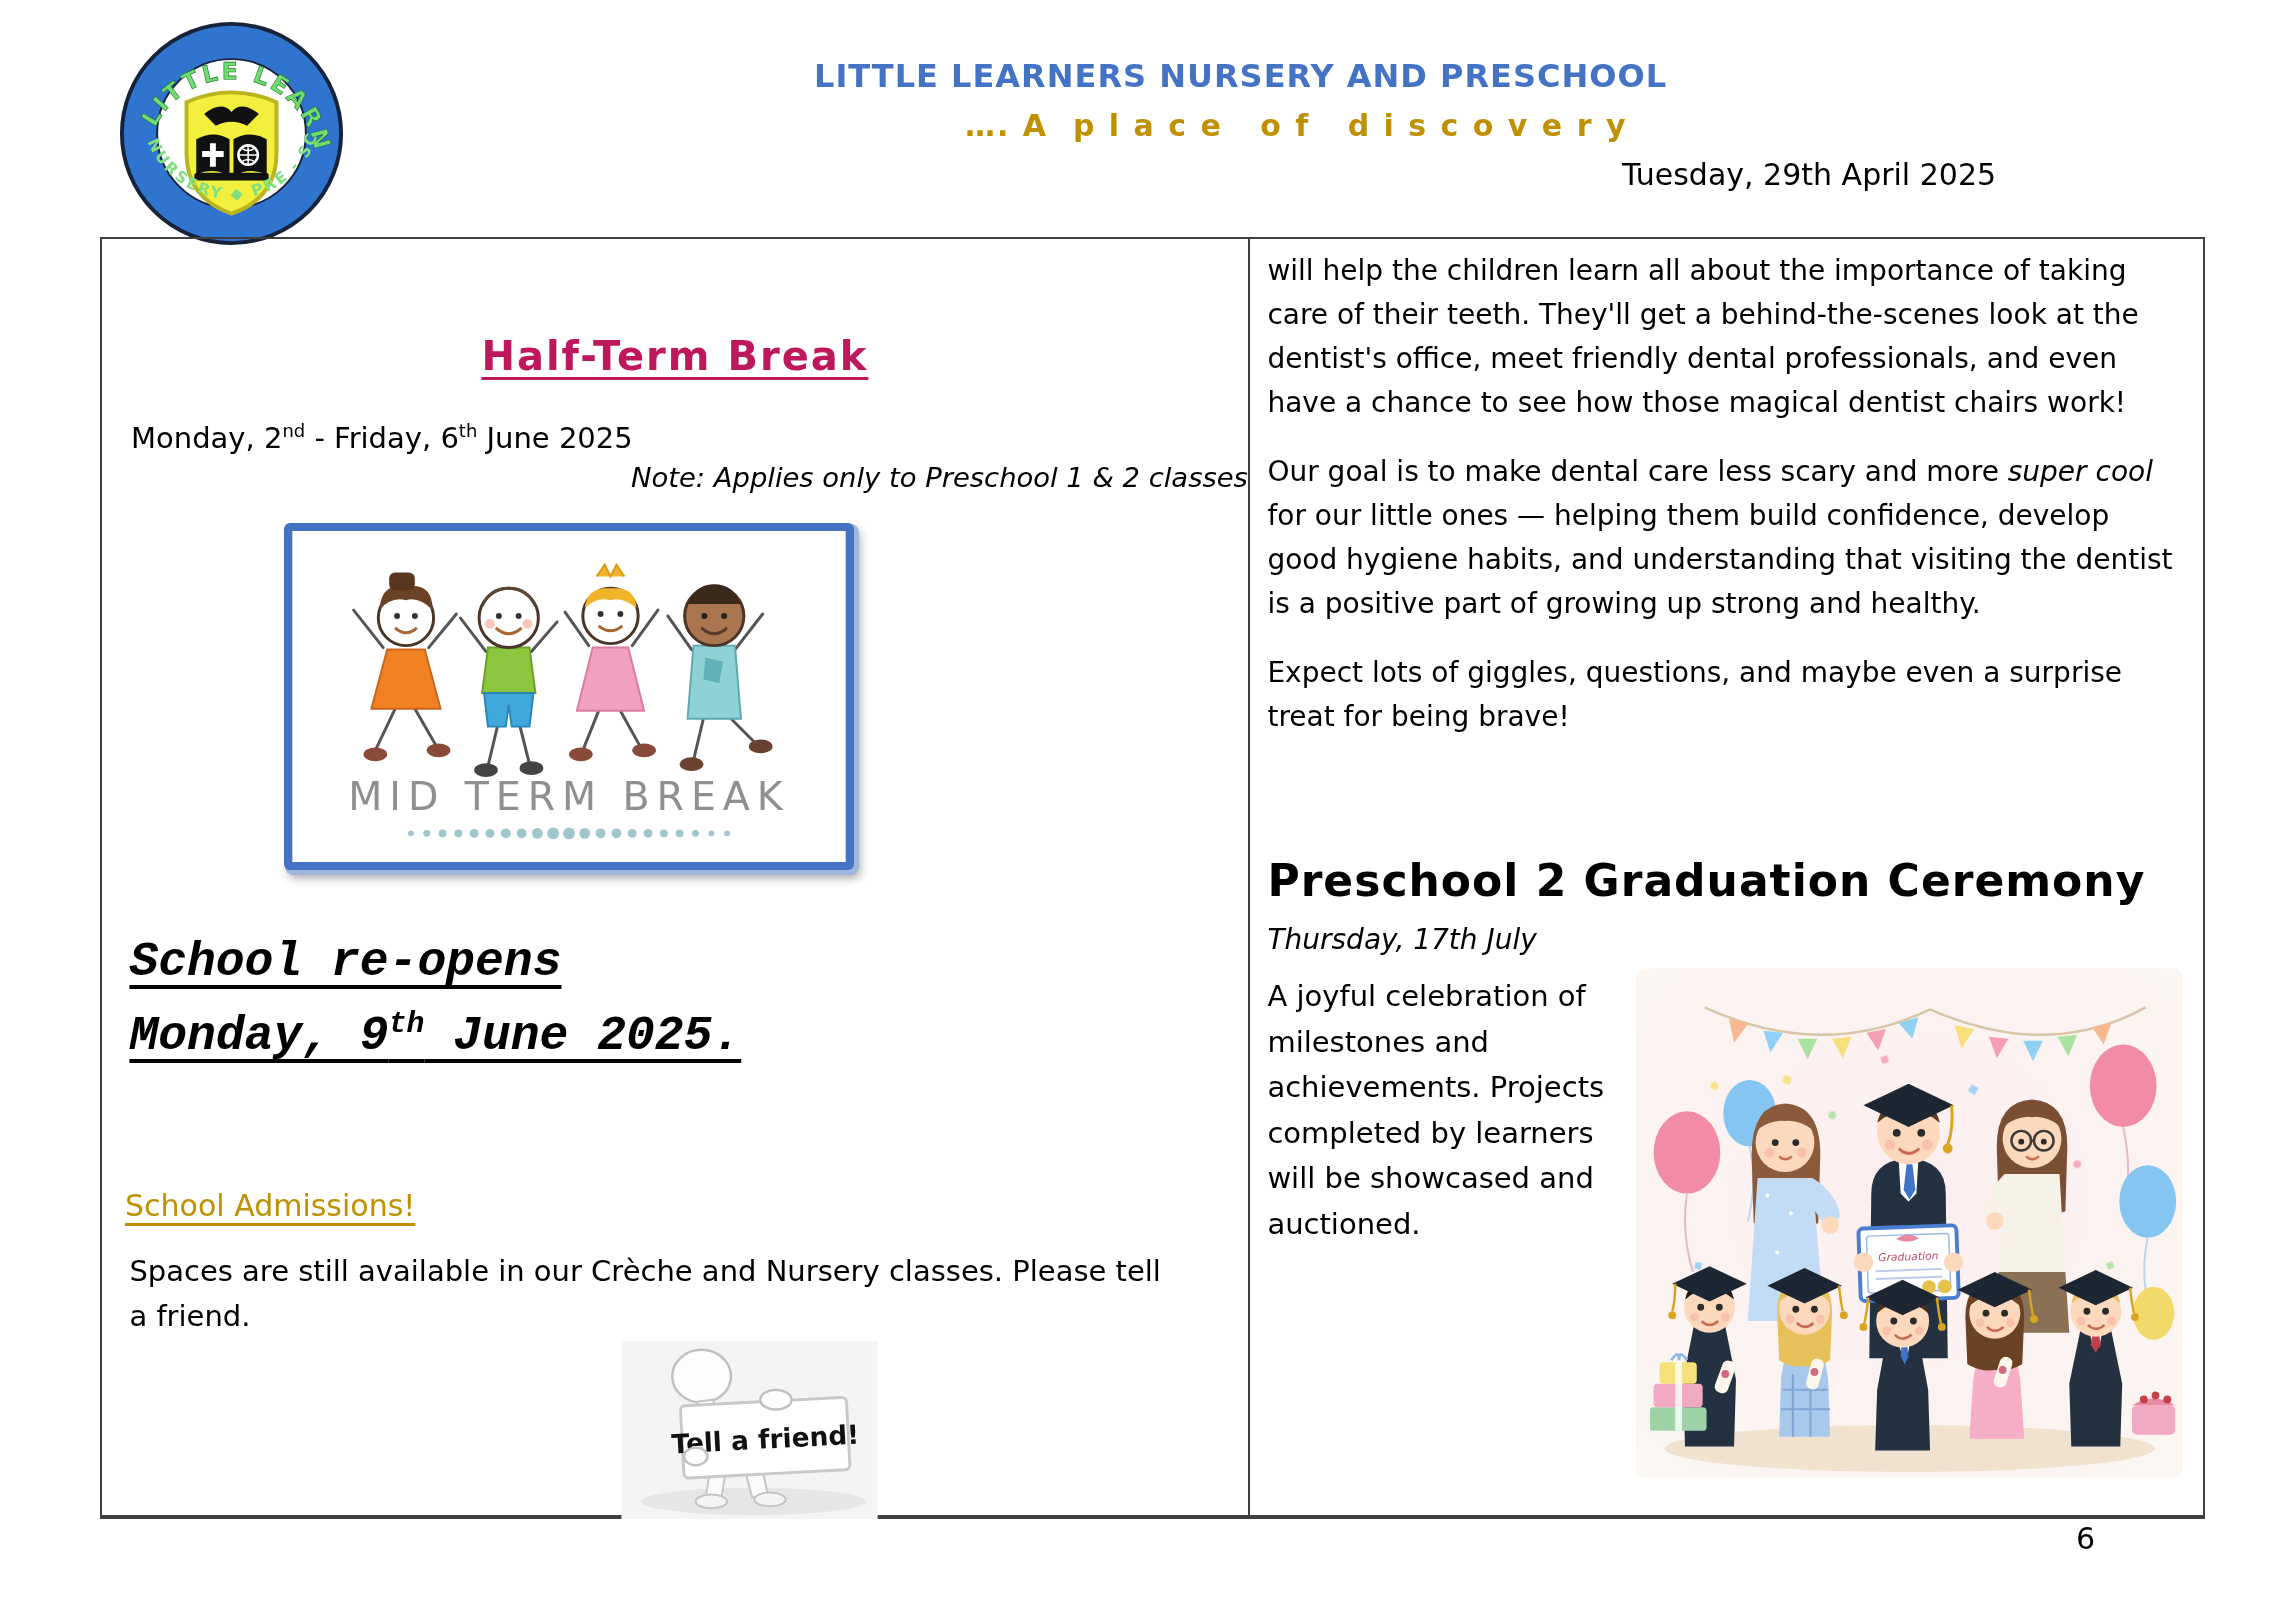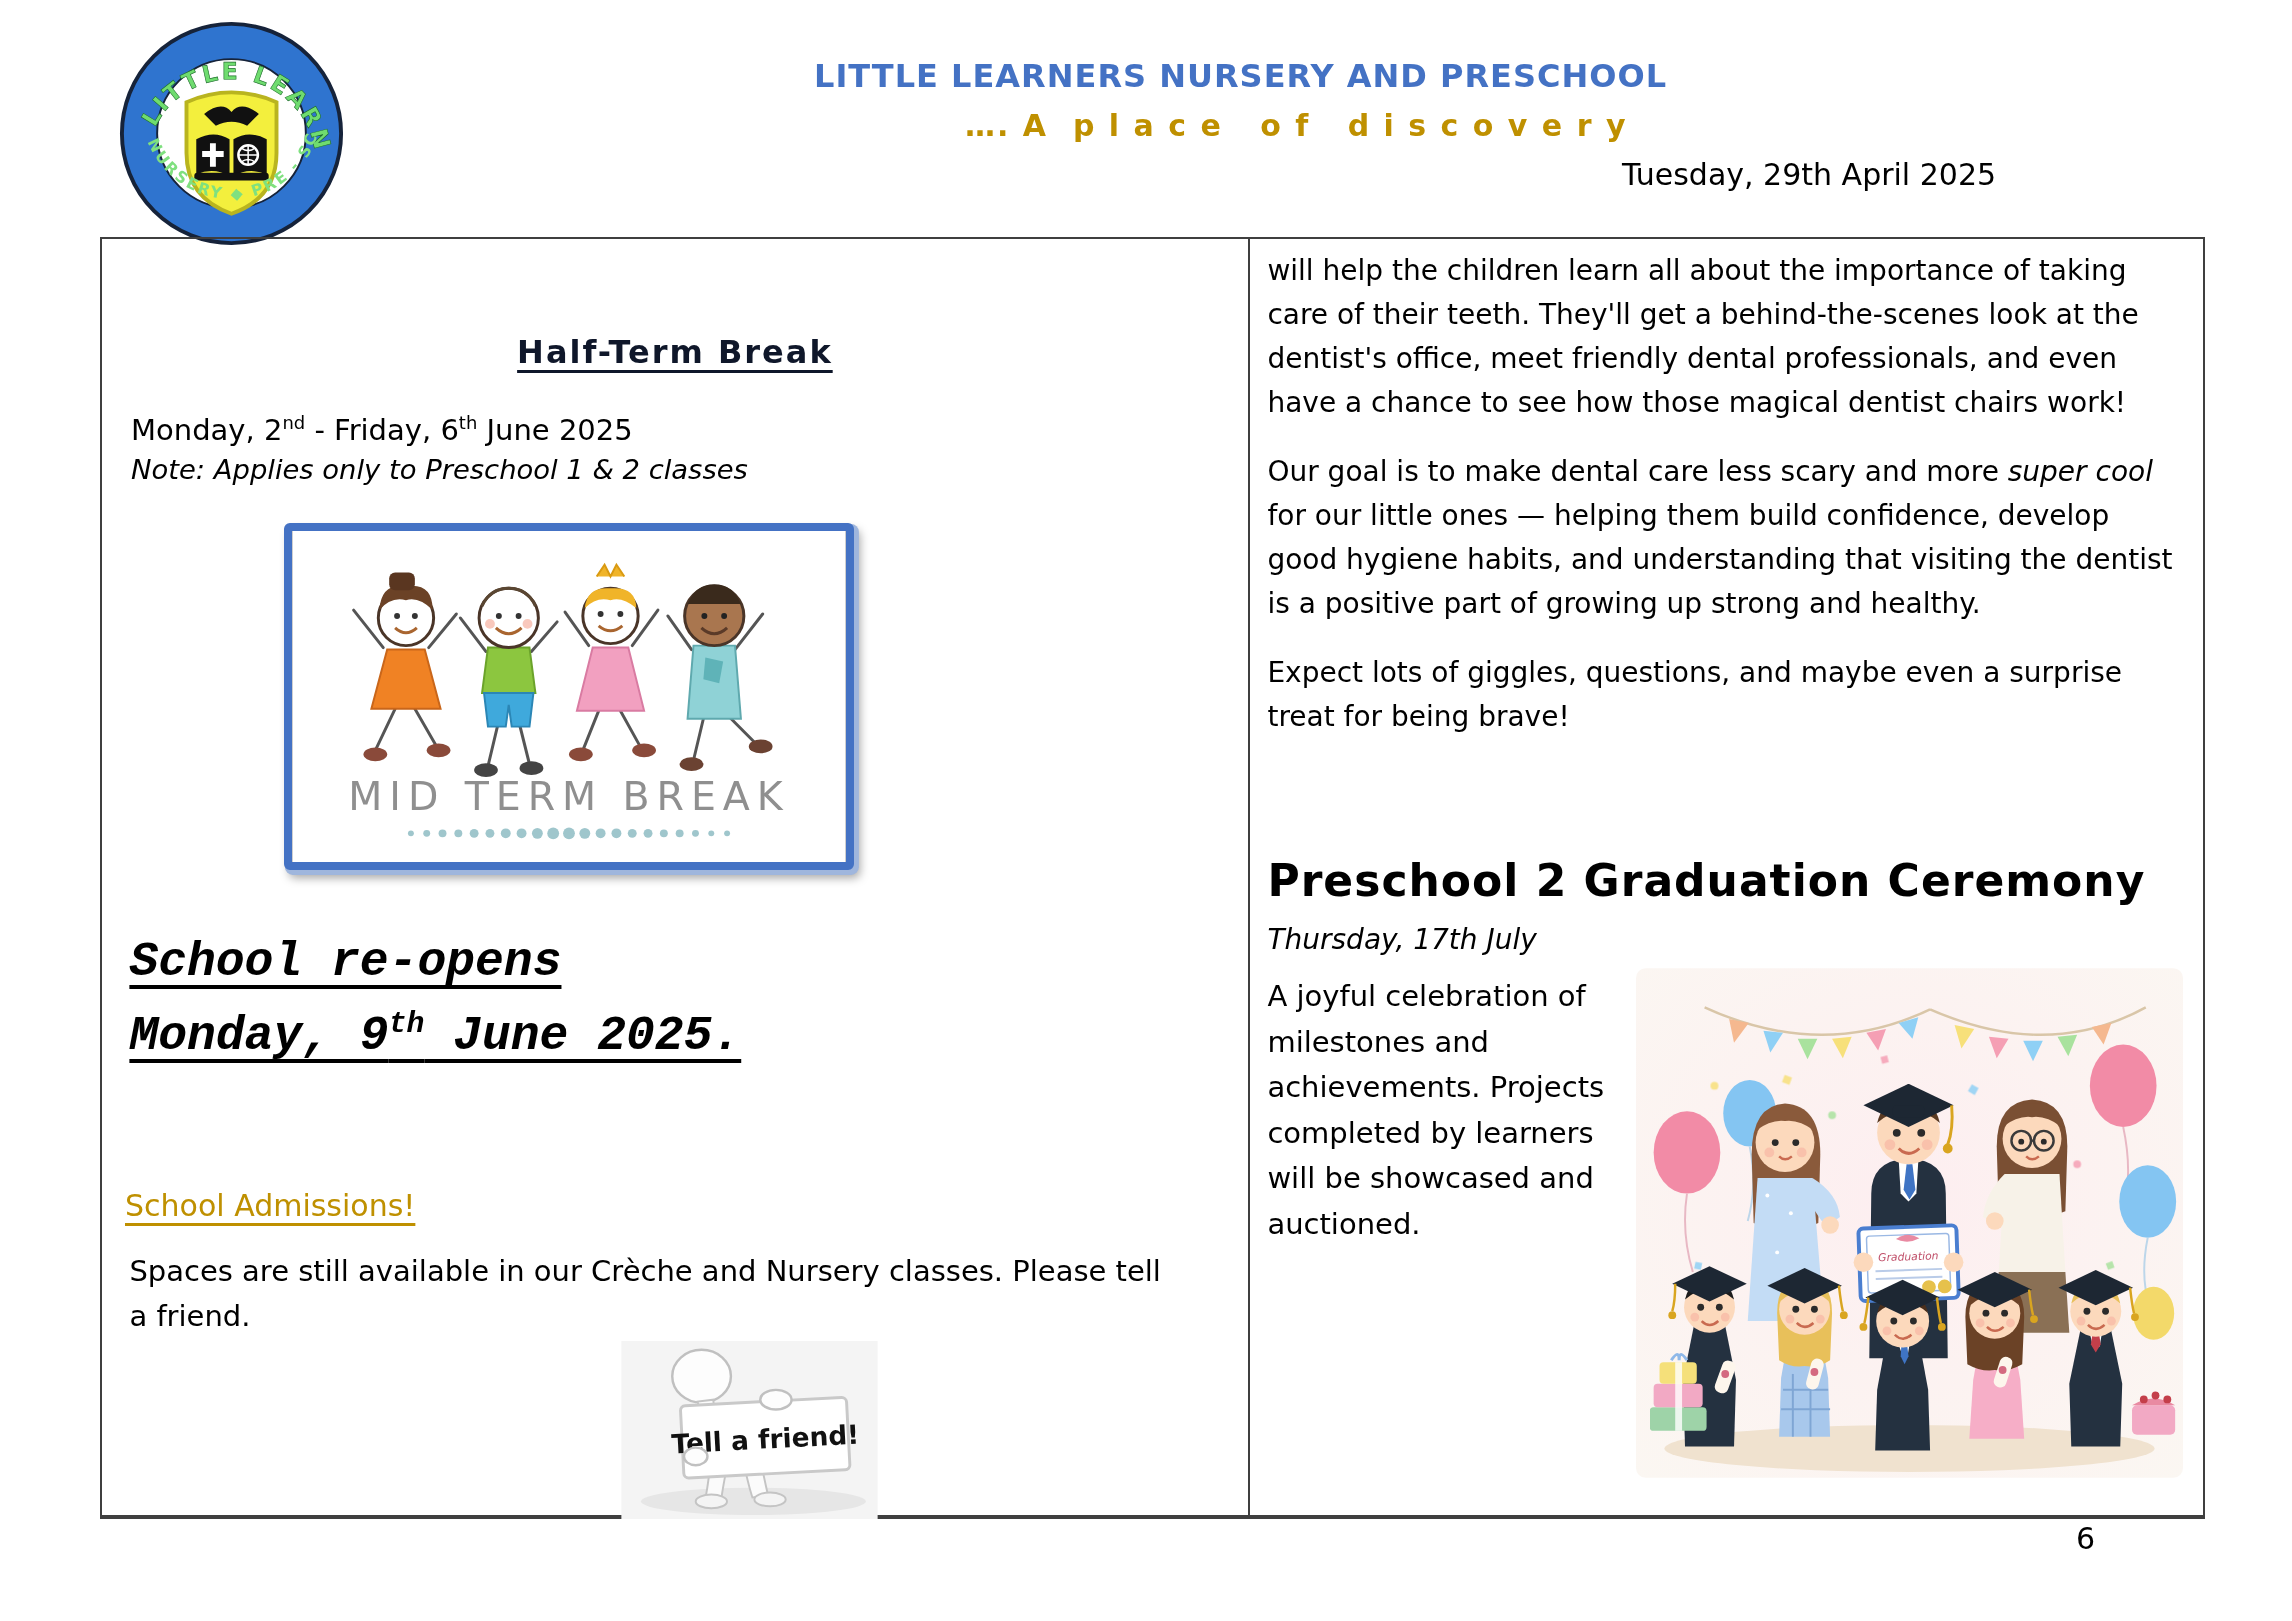--- a/index.html
+++ b/index.html
@@ -25,26 +25,26 @@
   .newsletter-table {
     position:absolute; left:100px; top:237px; width:2105px; height:1282px;
     border:2px solid #3f3f3f; border-bottom:4.9px solid #3f3f3f;
     display:flex;
   }
   .col-left  { width:1152px; border-right:2px solid #3f3f3f; position:relative; }
   .col-right { flex:1; position:relative; }
   
   .halfterm-title {
     margin-top:94px; text-align:center;
-    font-size:32px; font-weight:bold; color:#0f172a;
+    font-size:40px; font-weight:bold; color:#be185d;
     text-decoration:underline; text-decoration-thickness:2.9px; text-underline-offset:6.9px;
     letter-spacing:2px;
   }
   .halfterm-dates { margin:41px 1px 0 29px; font-size:29px; }
-  .halfterm-note  { margin:7.8px 0 0 29px; font-size:27.4px; font-style:italic; }
+  .halfterm-note  { margin:7.8px 0 0 29px; font-size:27.4px; font-style:italic;text-align:right; }
   sup { font-size:0.62em; }
   .midterm-frame {
     position:absolute; left:182px; top:284px; width:570px; height:347px;
     background:#737373; border:8.8px solid #4472C4; border-radius:5.9px;
     box-shadow:2.9px 2.9px 0 2px #9fb6dd, 5.9px 7.8px 9.8px rgba(0,0,0,.35);
   }
   .midterm-frame svg { width:100%; height:100%; display:block; }
   .reopen {
     position:absolute; left:27.4px; top:686px; width:1078px;
     font-size:48px; font-weight:bold; font-style:italic; line-height:1.55;font-family:Liberation Mono, monospace;

